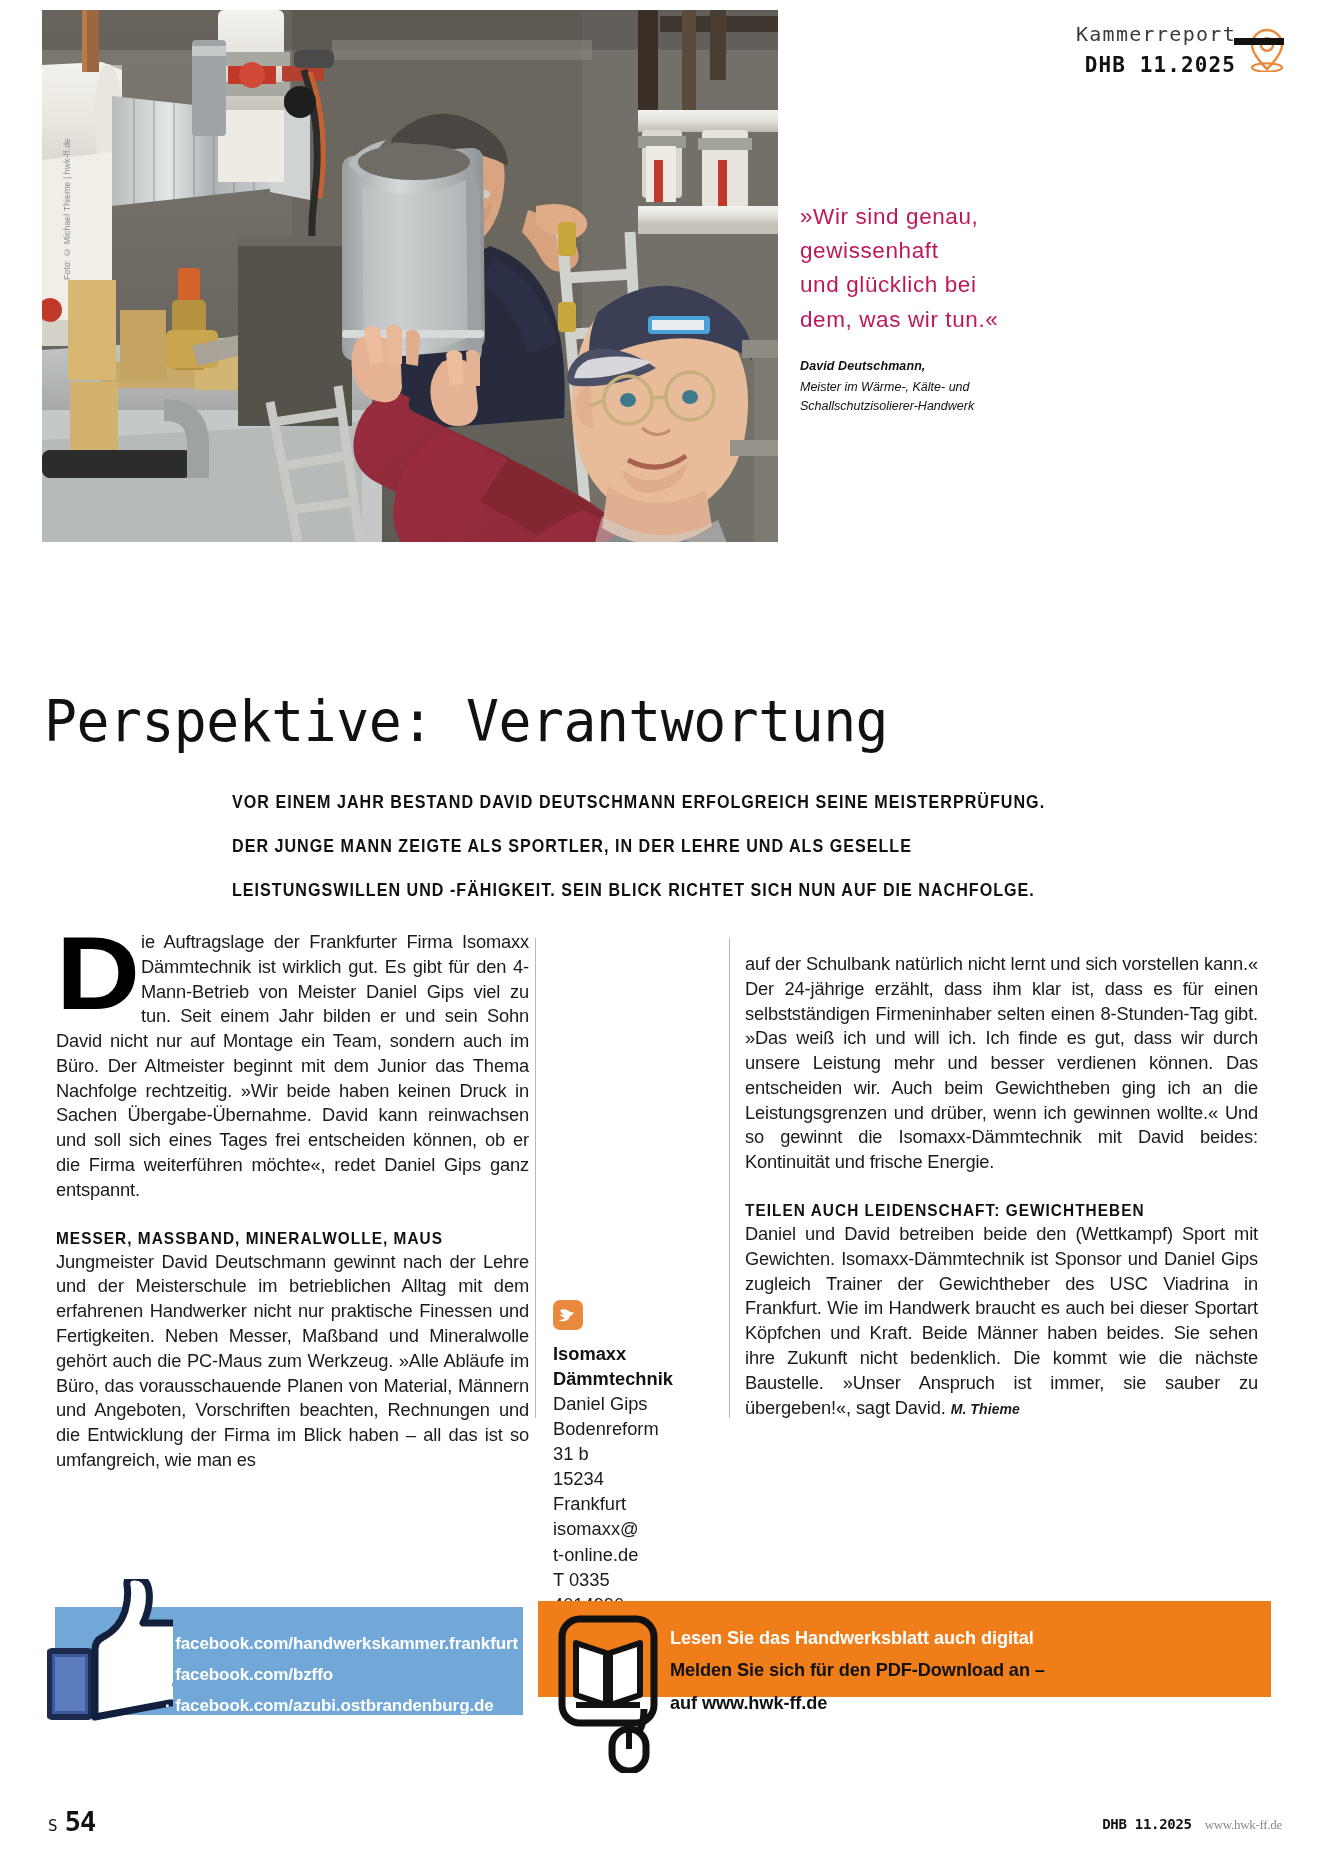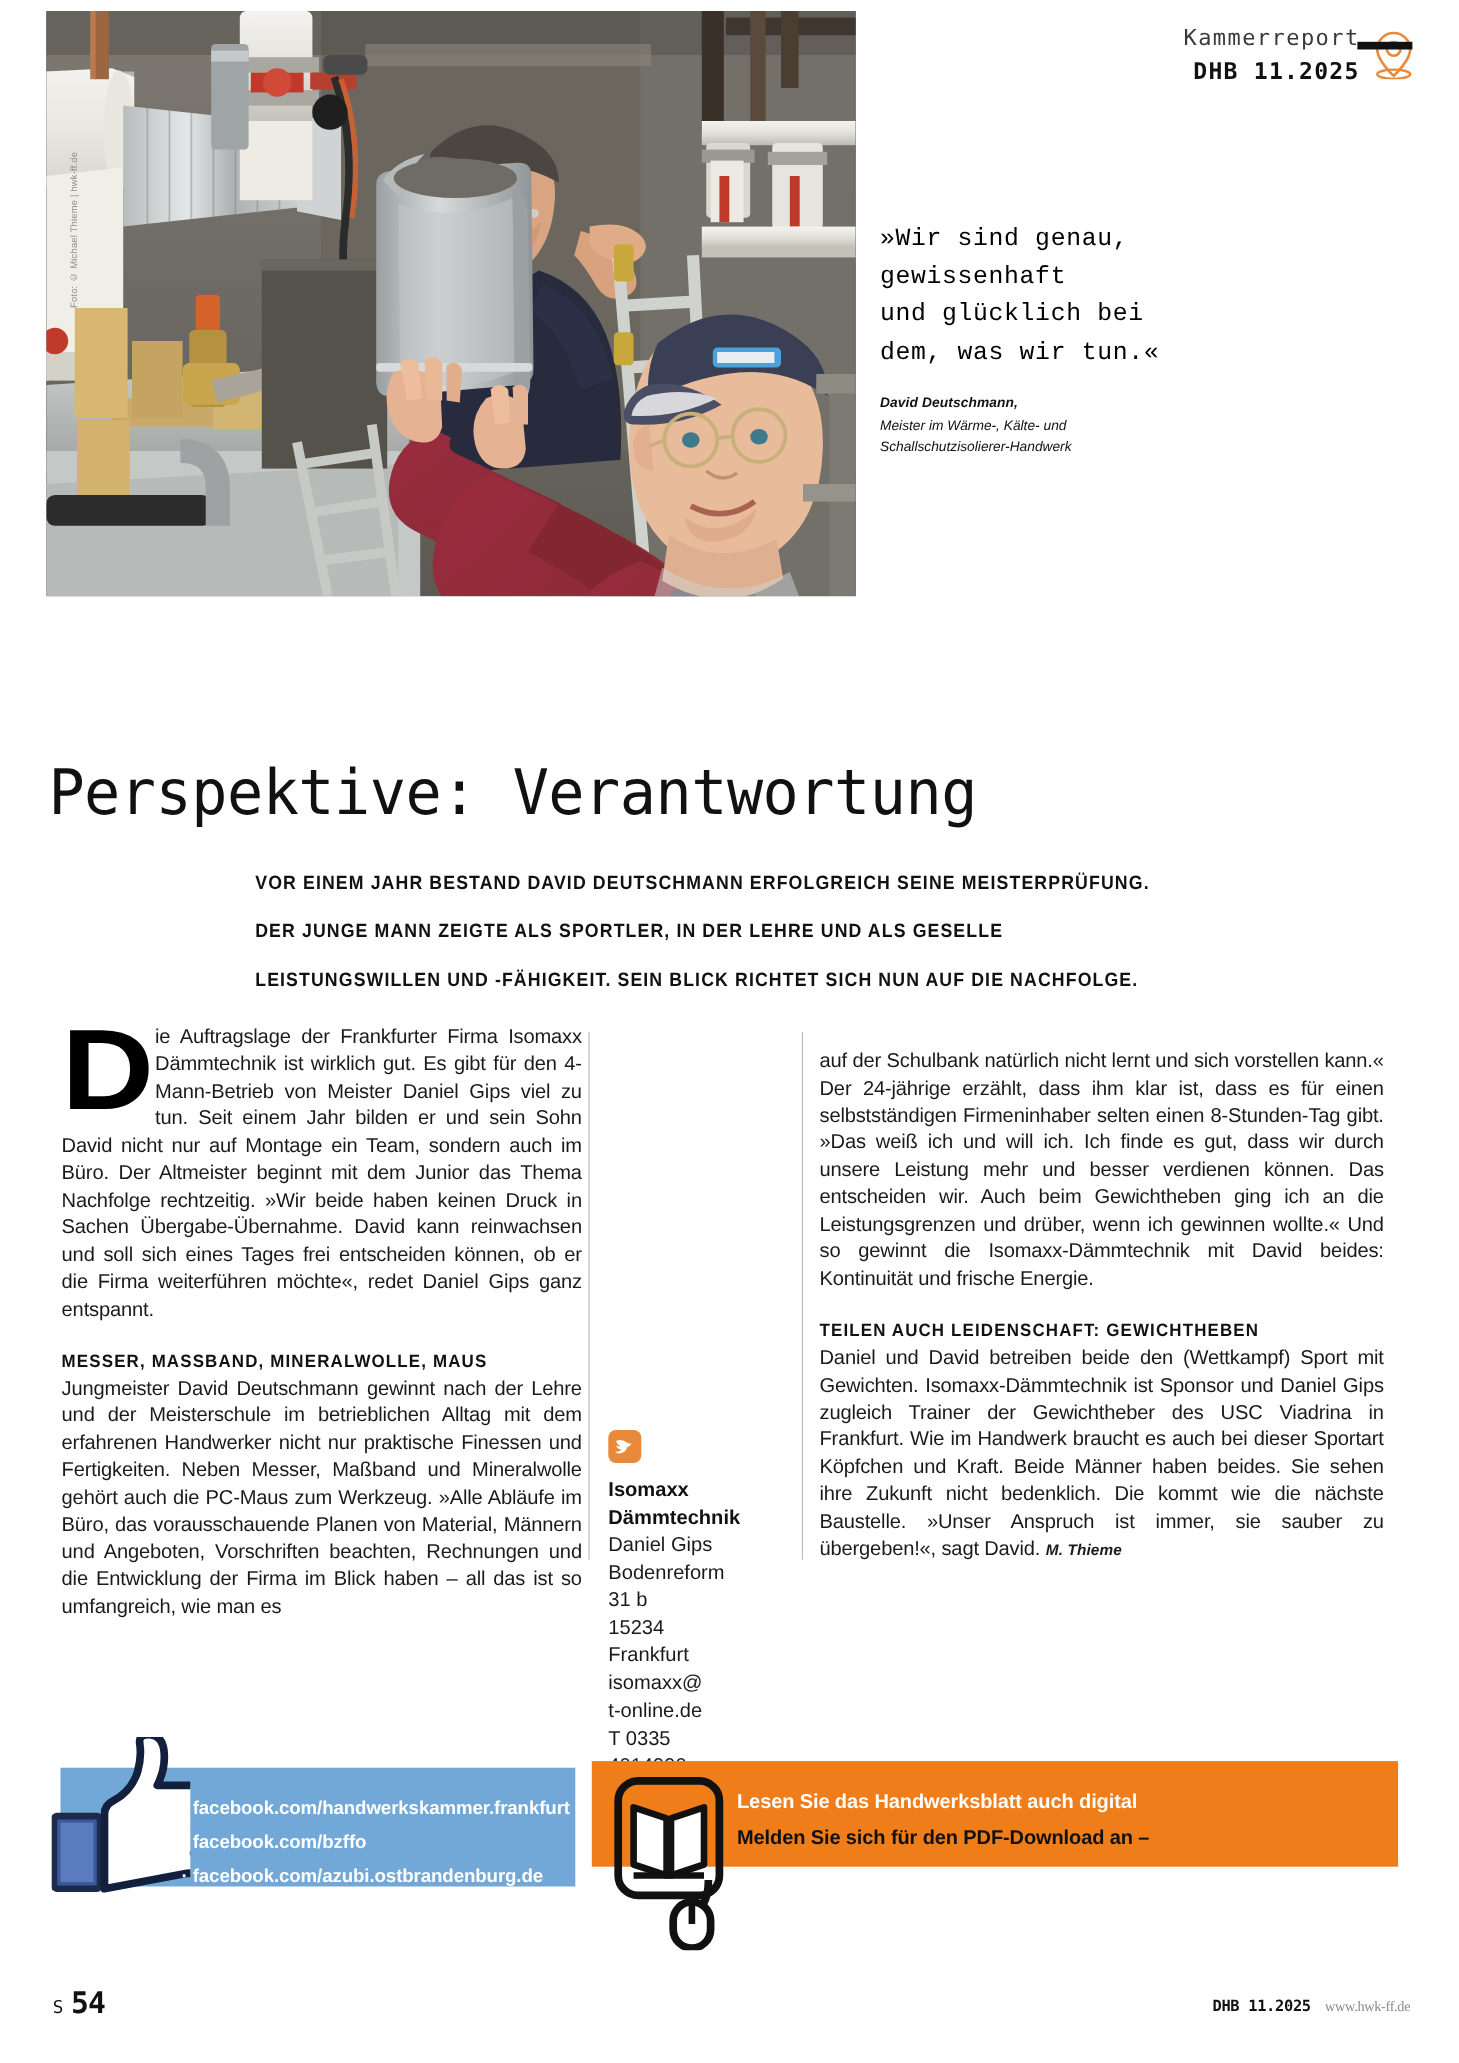--- a/index.html
+++ b/index.html
@@ -46,22 +46,22 @@
     font-family:"Liberation Sans", sans-serif;
     writing-mode:vertical-rl;
     transform:rotate(180deg);
     letter-spacing:.2px;
     white-space:nowrap;
   }
 
   
   .quote-block{position:absolute;left:800px;top:200px;width:480px;}
   .quote-text{
-    font-family:Liberation Mono, monospace;
-    font-size:22.5px;line-height:1.52;color:#000000;
+    font-family:Liberation Sans, sans-serif;
+    font-size:22.5px;line-height:1.52;color:#be185d;
     letter-spacing:.6px;
     white-space:pre-line;
   }
   .quote-name{
     margin-top:22px;
     font-family:"Liberation Sans", sans-serif;
     font-size:12.5px;font-weight:bold;font-style:italic;color:#111;
     letter-spacing:.1px;
   }
   .quote-role{
@@ -516,20 +516,21 @@
         <path d="M84 30 L54 40 L54 92 L84 82 Z" fill="#fff" stroke="#111" stroke-width="6" stroke-linejoin="round"></path>
         <line x1="20" y1="92" x2="84" y2="92" stroke="#111" stroke-width="6"></line>
         <path d="M88 96 q0 26 -16 30" stroke="#111" stroke-width="7" fill="none"></path>
         <rect x="56" y="116" width="34" height="42" rx="17" fill="#fff" stroke="#111" stroke-width="7"></rect>
         <line x1="73" y1="118" x2="73" y2="136" stroke="#111" stroke-width="6"></line>
       </svg>
     </div>
     <div class="pdf-text">
       <span>Lesen Sie das Handwerksblatt auch digital</span>
       <span class="dark">Melden Sie sich für den PDF-Download an –</span>
+      <span class="dark">auf www.hwk-ff.de</span>
     </div>
   </div>
 
   <div class="footer-left">
     <span class="f-s">S</span>
     <span class="f-num">54</span>
   </div>
   <div class="footer-right">
     <span class="f-dhb">DHB 11.2025</span>
     <span class="f-url">www.hwk-ff.de</span>

